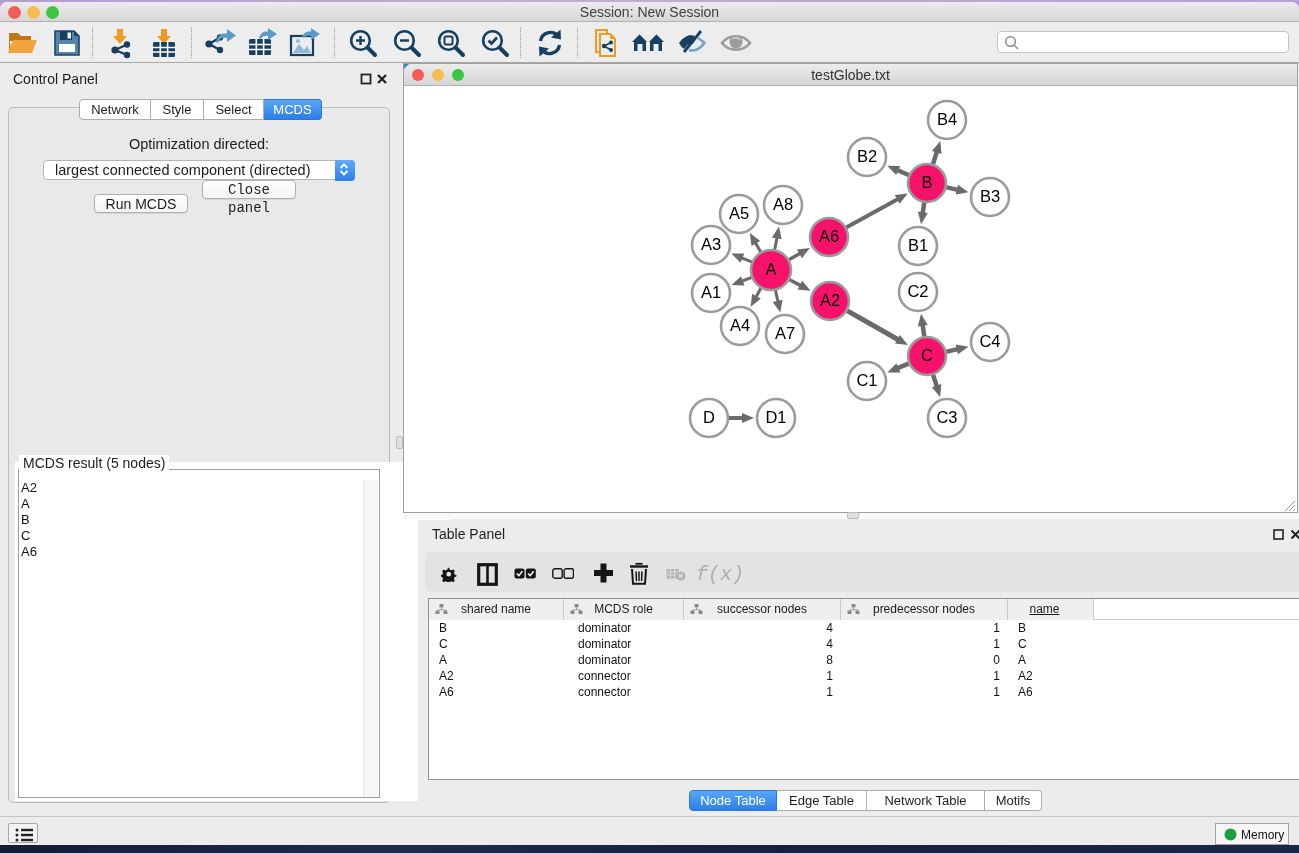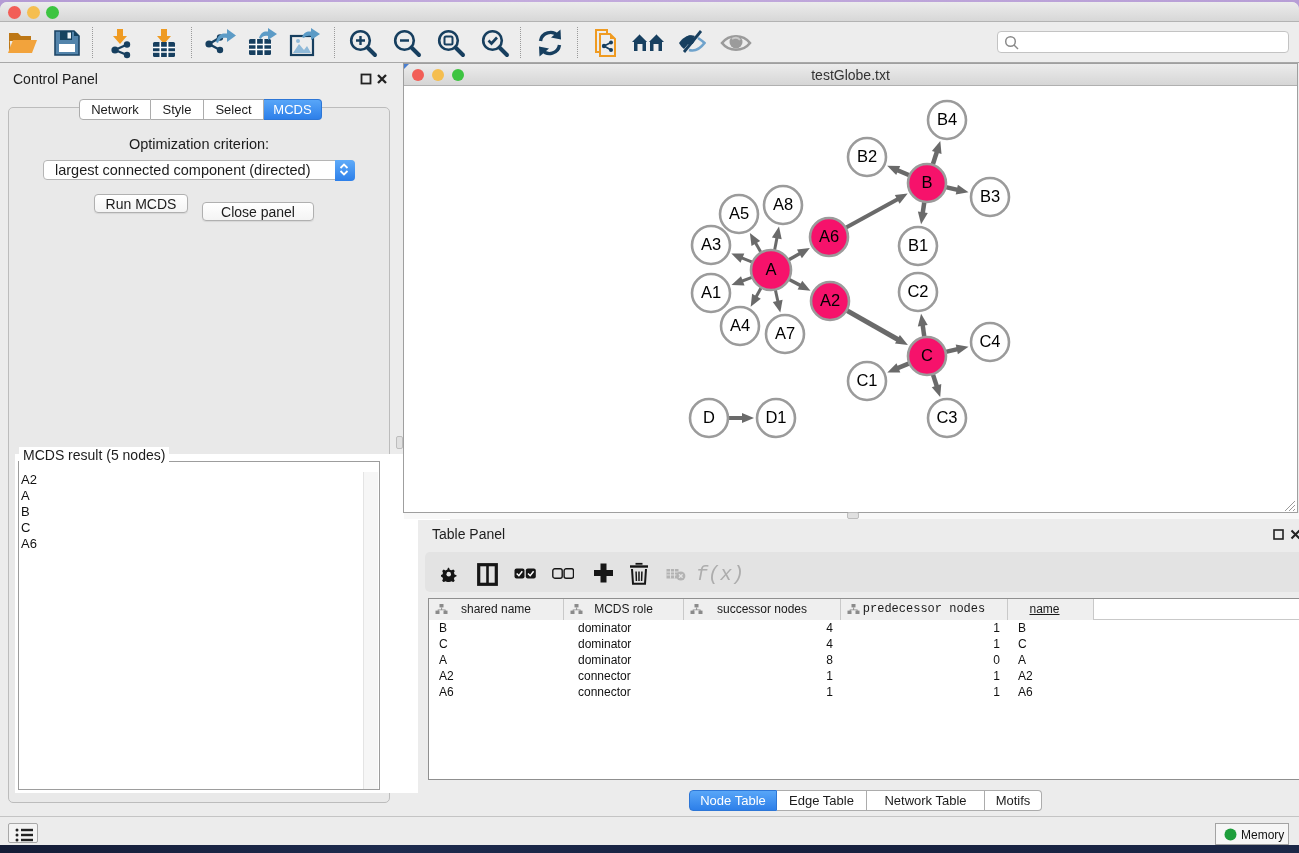--- a/index.html
+++ b/index.html
@@ -36,21 +36,21 @@
 #optlabel { position:absolute; left:0; top:28px; width:100%; text-align:center;
   font-size:14.5px; color:#1c1c1c; }
 #combo { position:absolute; left:34px; top:52px; width:312px; height:20px;
   background:#fff; border:1px solid #b5b5b5; border-radius:4px; font-size:14.5px;
   color:#1c1c1c; line-height:18px; padding-left:11px; }
 #combobtn { position:absolute; right:-1px; top:-1px; width:20px; height:21px;
   background:linear-gradient(180deg,#5fabf9,#2d7fe9); border-radius:0 4px 4px 0; }
 .btn { position:absolute; height:19px; background:linear-gradient(180deg,#ffffff,#f4f4f4);
   border:1px solid #b0b0b0; border-radius:4px; font-size:14px; color:#1c1c1c;
   text-align:center; line-height:18px; box-shadow:0 1px 1px rgba(0,0,0,0.08); }
-#mcdsList { position:absolute; left:6px; top:346px; width:435px; height:339px; background:#fff; }
+#mcdsList { position:absolute; left:6px; top:354px; width:435px; height:339px; background:#fff; }
 #fset { position:absolute; left:3px; top:7px; width:362px; height:329px;
   border:1px solid #9d9d9d; }
 #legend { position:absolute; left:4px; top:-7px; background:#fff; padding:0 4px;
   font-size:14px; color:#1c1c1c; }
 #items { position:absolute; left:6px; top:18px; font-size:13px; color:#111; line-height:16px; }
 #cpScroll { position:absolute; left:348px; top:18px; width:15px; height:317px;
   background:#f6f6f6; border-left:1px solid #e4e4e4; }
 
 #netframe { position:absolute; left:403px; top:61px; width:895px; height:450px;
   background:#fff; border:1px solid #9f9f9f; }
@@ -81,20 +81,21 @@
 #membtn { position:absolute; left:1215px; top:6px; width:74px; height:22px;
   background:#f6f6f6; border:1px solid #a3a3a3; font-size:12px; color:#111; }
 </style>
 </head>
 <body>
 <div id="win">
   <div id="titlebar">
     <div class="tl" style="left:8px;background:#f25e57;"></div>
     <div class="tl" style="left:27px;background:#f5be4f;"></div>
     <div class="tl" style="left:46px;background:#3dc441;"></div>
+    <div id="title">Session: New Session</div>
   </div>
   <div id="toolbar">
     <div class="tbsep" style="left:92px"></div>
     <div class="tbsep" style="left:191px"></div>
     <div class="tbsep" style="left:334px"></div>
     <div class="tbsep" style="left:520px"></div>
     <div class="tbsep" style="left:577px"></div>
     <svg class="tbi" style="left:6px" width="32" height="32" viewBox="0 0 32 32">
       <path d="M3 6 h9 l3 3 h10 v5 h-22 z" fill="#bd7716"></path>
       <path d="M3 6 v20 h3 l-1 0 z" fill="#bd7716"></path>
@@ -208,31 +209,31 @@
     <svg style="position:absolute;left:376px;top:10px" width="12" height="12" viewBox="0 0 12 12">
       <path d="M2 2 L10 10 M10 2 L2 10" stroke="#222" stroke-width="2.3"></path>
     </svg>
     <div class="tabrow" style="left:79px;top:36px;">
       <div class="tab first" style="width:72px">Network</div>
       <div class="tab" style="width:53px">Style</div>
       <div class="tab" style="width:60px">Select</div>
       <div class="tab sel last" style="width:58px">MCDS</div>
     </div>
     <div id="cpBox">
-      <div id="optlabel">Optimization criterion:</div>
+      <div id="optlabel">Optimization directed:</div>
       <div id="combo">largest connected component (directed)
         <div id="combobtn">
           <svg width="18" height="19" viewBox="0 0 18 19">
             <path d="M5.5 8 L9 4.5 L12.5 8" fill="none" stroke="#fff" stroke-width="1.8"></path>
             <path d="M5.5 11 L9 14.5 L12.5 11" fill="none" stroke="#fff" stroke-width="1.8"></path>
           </svg>
         </div>
       </div>
       <div class="btn" style="left:85px;top:86px;width:94px;">Run MCDS</div>
-      <div class="btn" style="left:193px;top:94px;width:112px;">Close panel</div>
+      <div class="btn" style="left:193px;top:72px;width:94px;font-family:Liberation Mono, monospace;">Close panel</div>
       <div id="mcdsList">
         <div id="fset"></div>
         <div id="legend">MCDS result (5 nodes)</div>
         <div id="items">A2<br>A<br>B<br>C<br>A6</div>
         <div id="cpScroll"></div>
       </div>
     </div>
   </div>
   <div id="tablepanel">
     <div id="tpTitle">Table Panel</div>
@@ -275,21 +276,21 @@
       <path d="M0.5 4 h12 M0.5 7 h12 M4.5 1 v9.5 M8.5 1 v9.5" stroke="#e3e3e3" stroke-width="0.9"></path>
       <circle cx="14.8" cy="8" r="4.6" fill="#b3b3b3"></circle>
       <path d="M13 6.2 l3.6 3.6 M16.6 6.2 l-3.6 3.6" stroke="#e3e3e3" stroke-width="1.3"></path>
     </svg>
     <div style="position:absolute;left:278px;top:43px;font-family:Liberation Mono, monospace;font-style:italic;font-size:20px;color:#adadad;">f(x)</div>
     <div id="tbl">
       <div id="hrow">
         <div class="hcell" style="left:0;width:135px;">shared name</div>
         <div class="hcell" style="left:135px;width:120px;">MCDS role</div>
         <div class="hcell" style="left:255px;width:157px;">successor nodes</div>
-        <div class="hcell" style="left:412px;width:167px;font-family:Liberation Mono, monospace;">predecessor nodes</div>
+        <div class="hcell" style="left:412px;width:167px;">predecessor nodes</div>
         <div class="hcell" style="left:579px;width:86px;padding-right:12px;text-decoration:underline;">name</div>
         <svg class="hico" style="left:6px" width="13" height="12" viewBox="0 0 13 12">
             <g fill="#8a8a8a">
               <rect x="4.5" y="1" width="4" height="3.4"></rect>
               <rect x="0.5" y="7.6" width="4" height="3.4"></rect>
               <rect x="8.5" y="7.6" width="4" height="3.4"></rect>
               <path d="M6.2 4.4 h0.9 v2 h3.5 v1.6 h-0.9 v-0.8 h-6.1 v0.8 h-0.9 v-1.6 h3.5 z"></path>
             </g>
           </svg>
         <svg class="hico" style="left:141px" width="13" height="12" viewBox="0 0 13 12">

